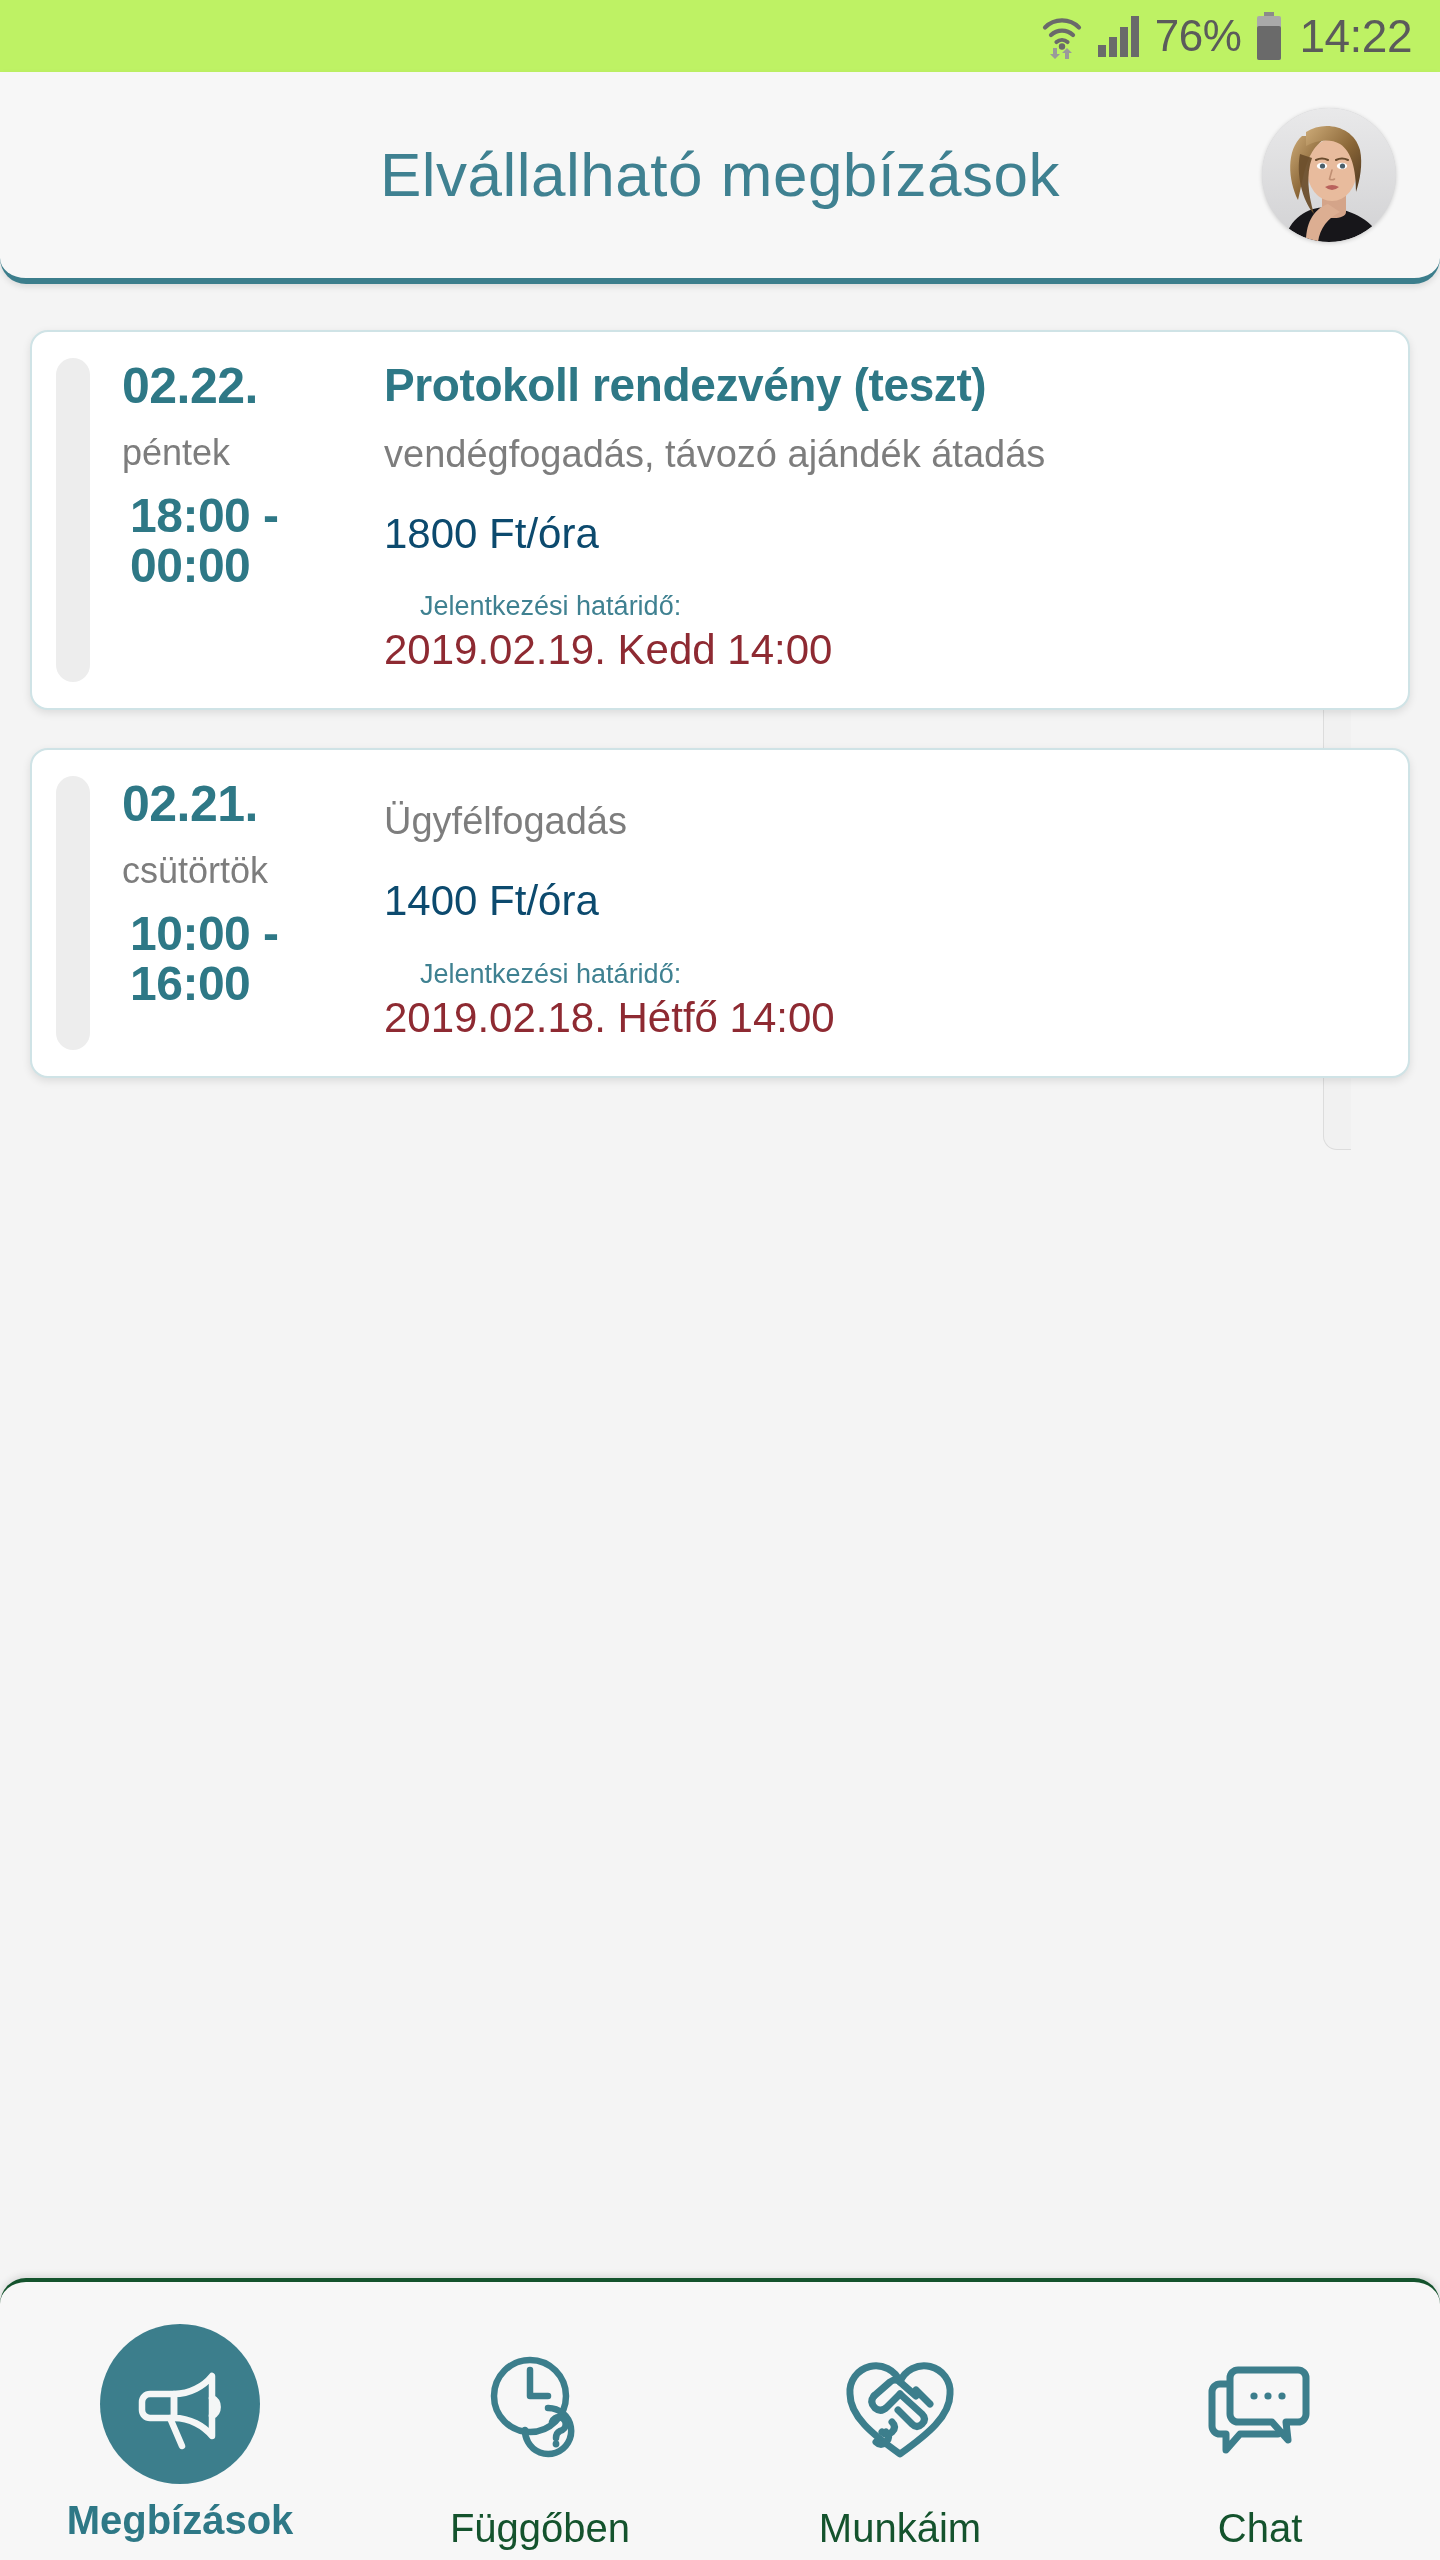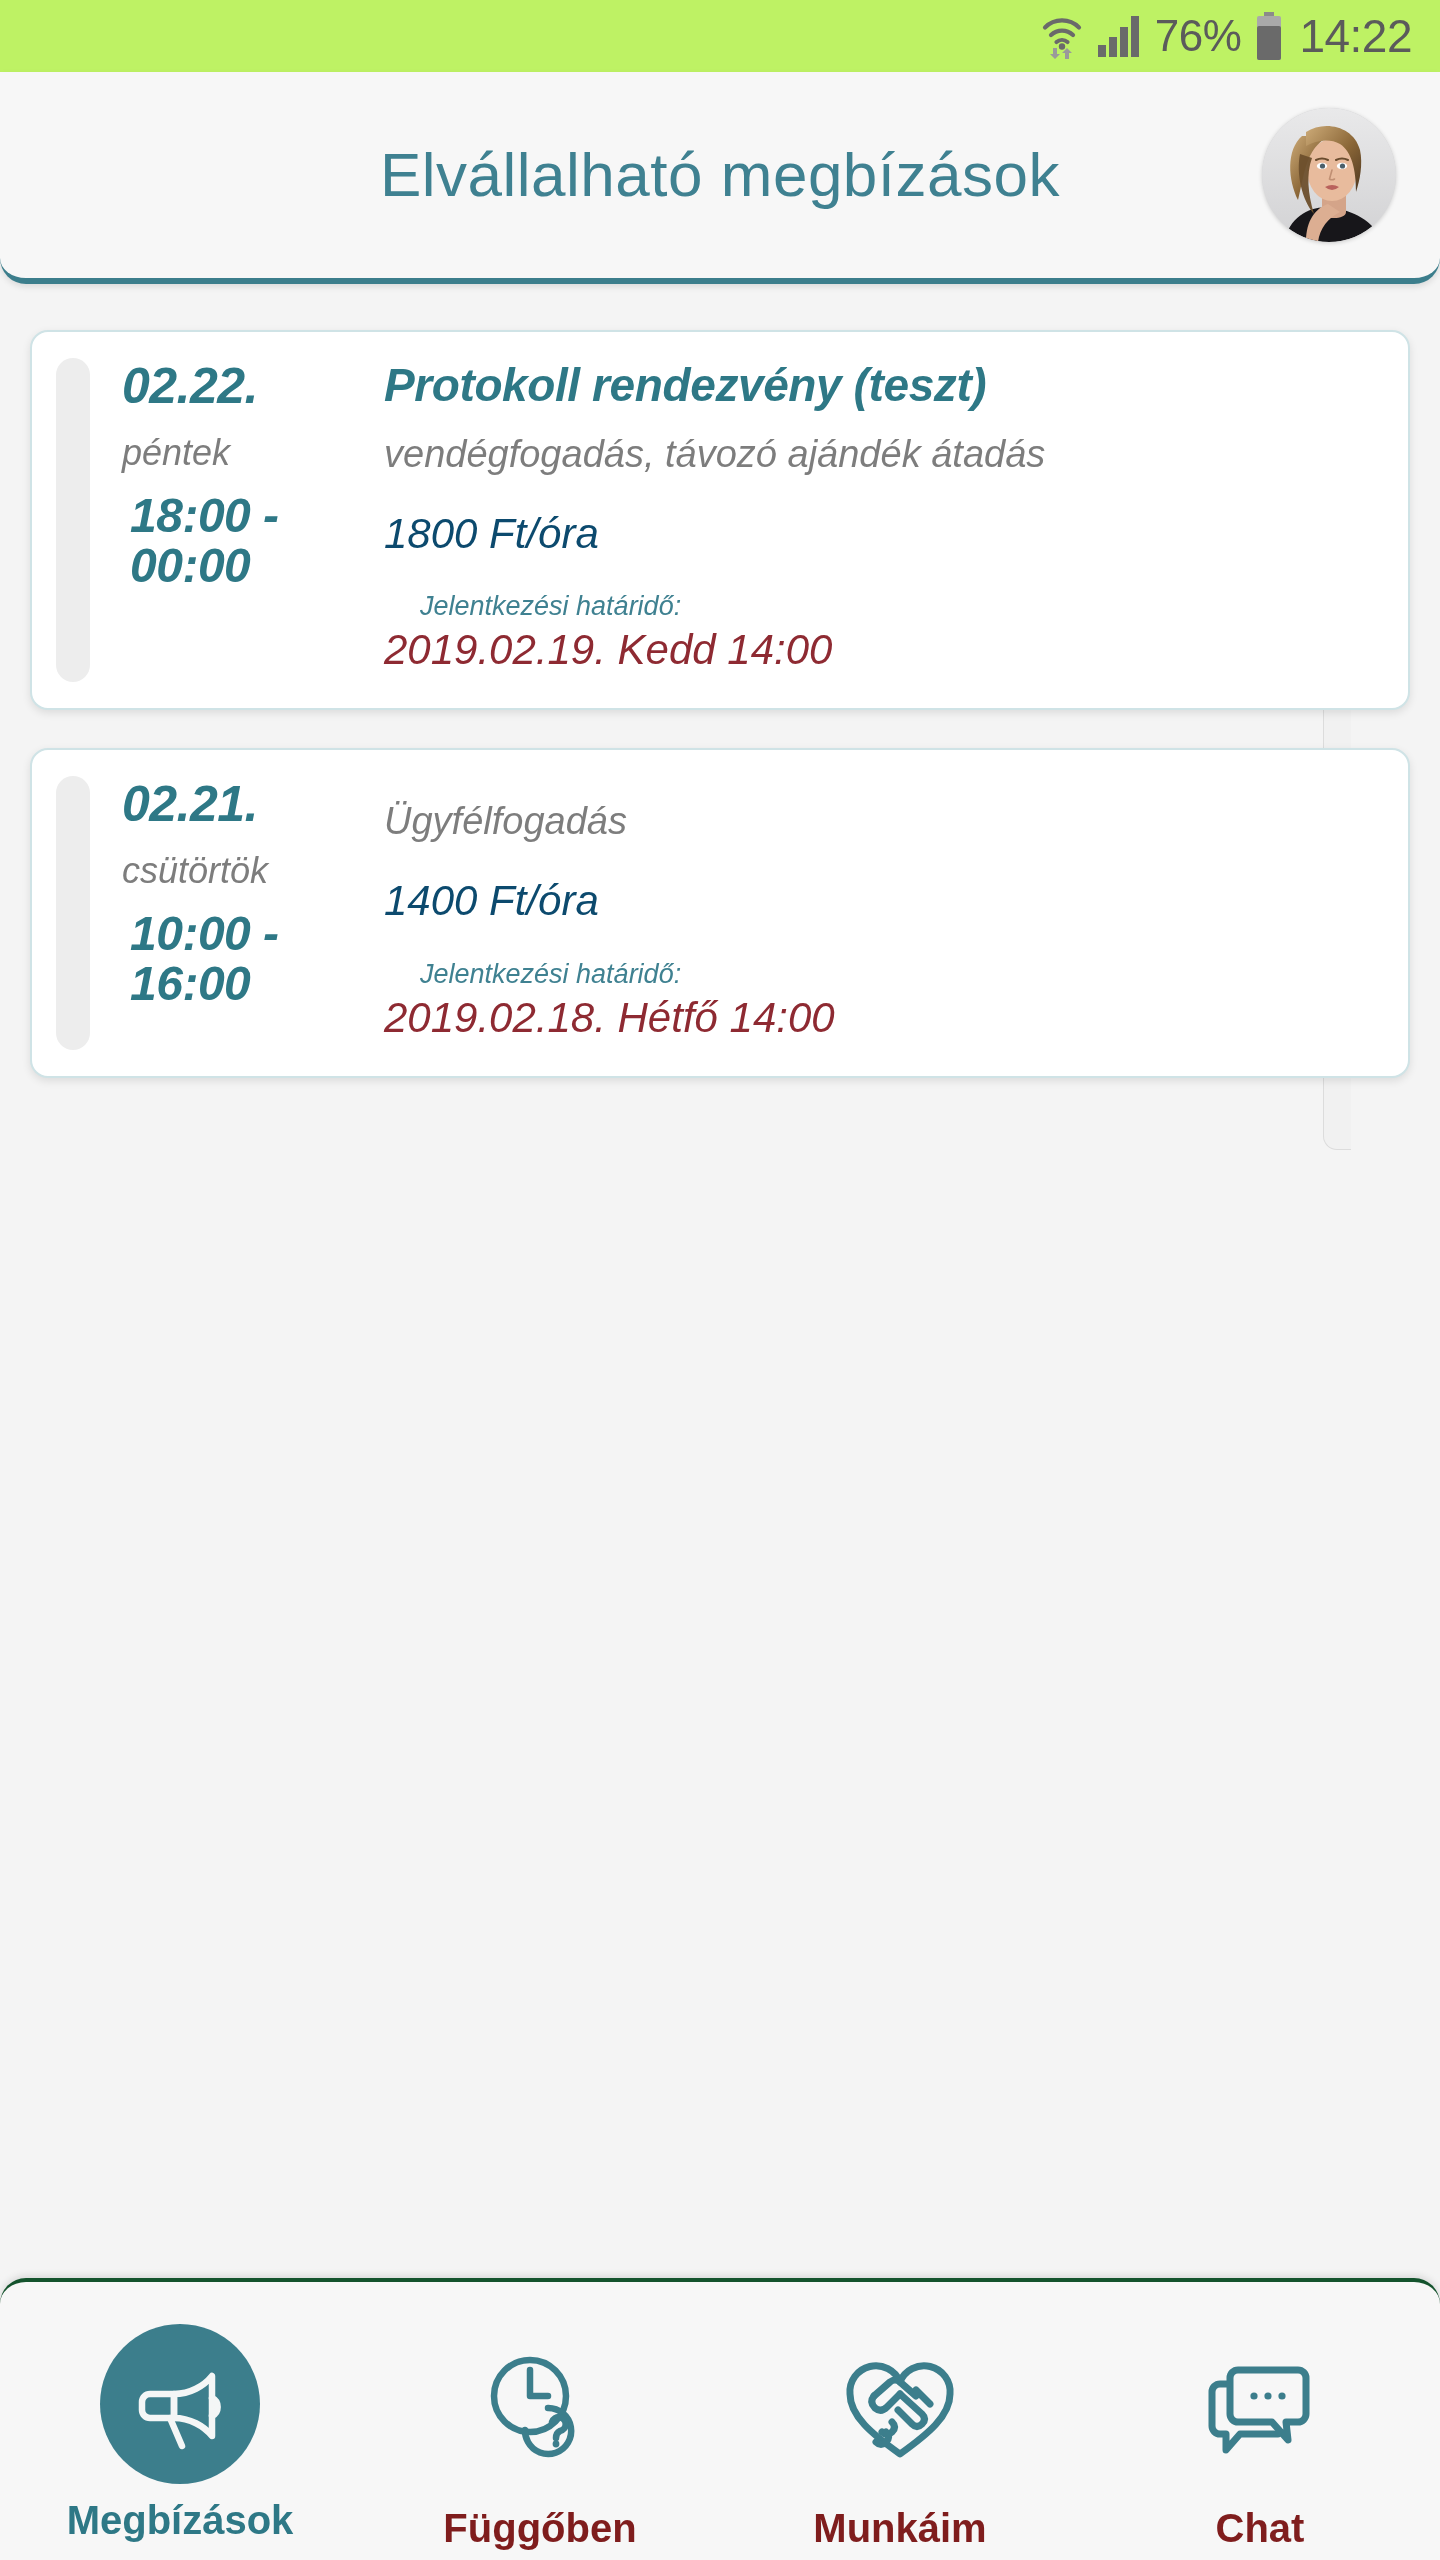--- a/index.html
+++ b/index.html
@@ -85,21 +85,20 @@
   }
   .avatar svg { display: block; width: 100%; height: 100%; }
 
   
   .list {
     position: absolute;
     top: 330px; left: 0;
     width: 1351px;
     height: 1930px;
     padding: 0 30px;
-    font-style: italic;
   }
   .scroll-edge {
     position: absolute;
     right: 0;
     top: 260px;
     width: 28px;
     height: 560px;
     background: #f1f1f1;
     border: 1px solid #dcdcdc;
     border-right: none;
@@ -233,22 +232,22 @@
   }
   .navicon.active {
     background: #3c7e8c;
     border-radius: 50%;
     width: 160px;
     height: 160px;
   }
   .navicon svg { display: block; }
   .navlabel {
     font-size: 40px;
-    color: #7f1d1d;
-    font-weight: 700;
+    color: #14532d;
+    font-weight: 400;
     line-height: 1;
   }
   .navlabel.active { font-weight: 700; color: #2e7886; }
 </style>
 </head>
 <body>
 
 <div id="app">
 
   <div class="statusbar">

